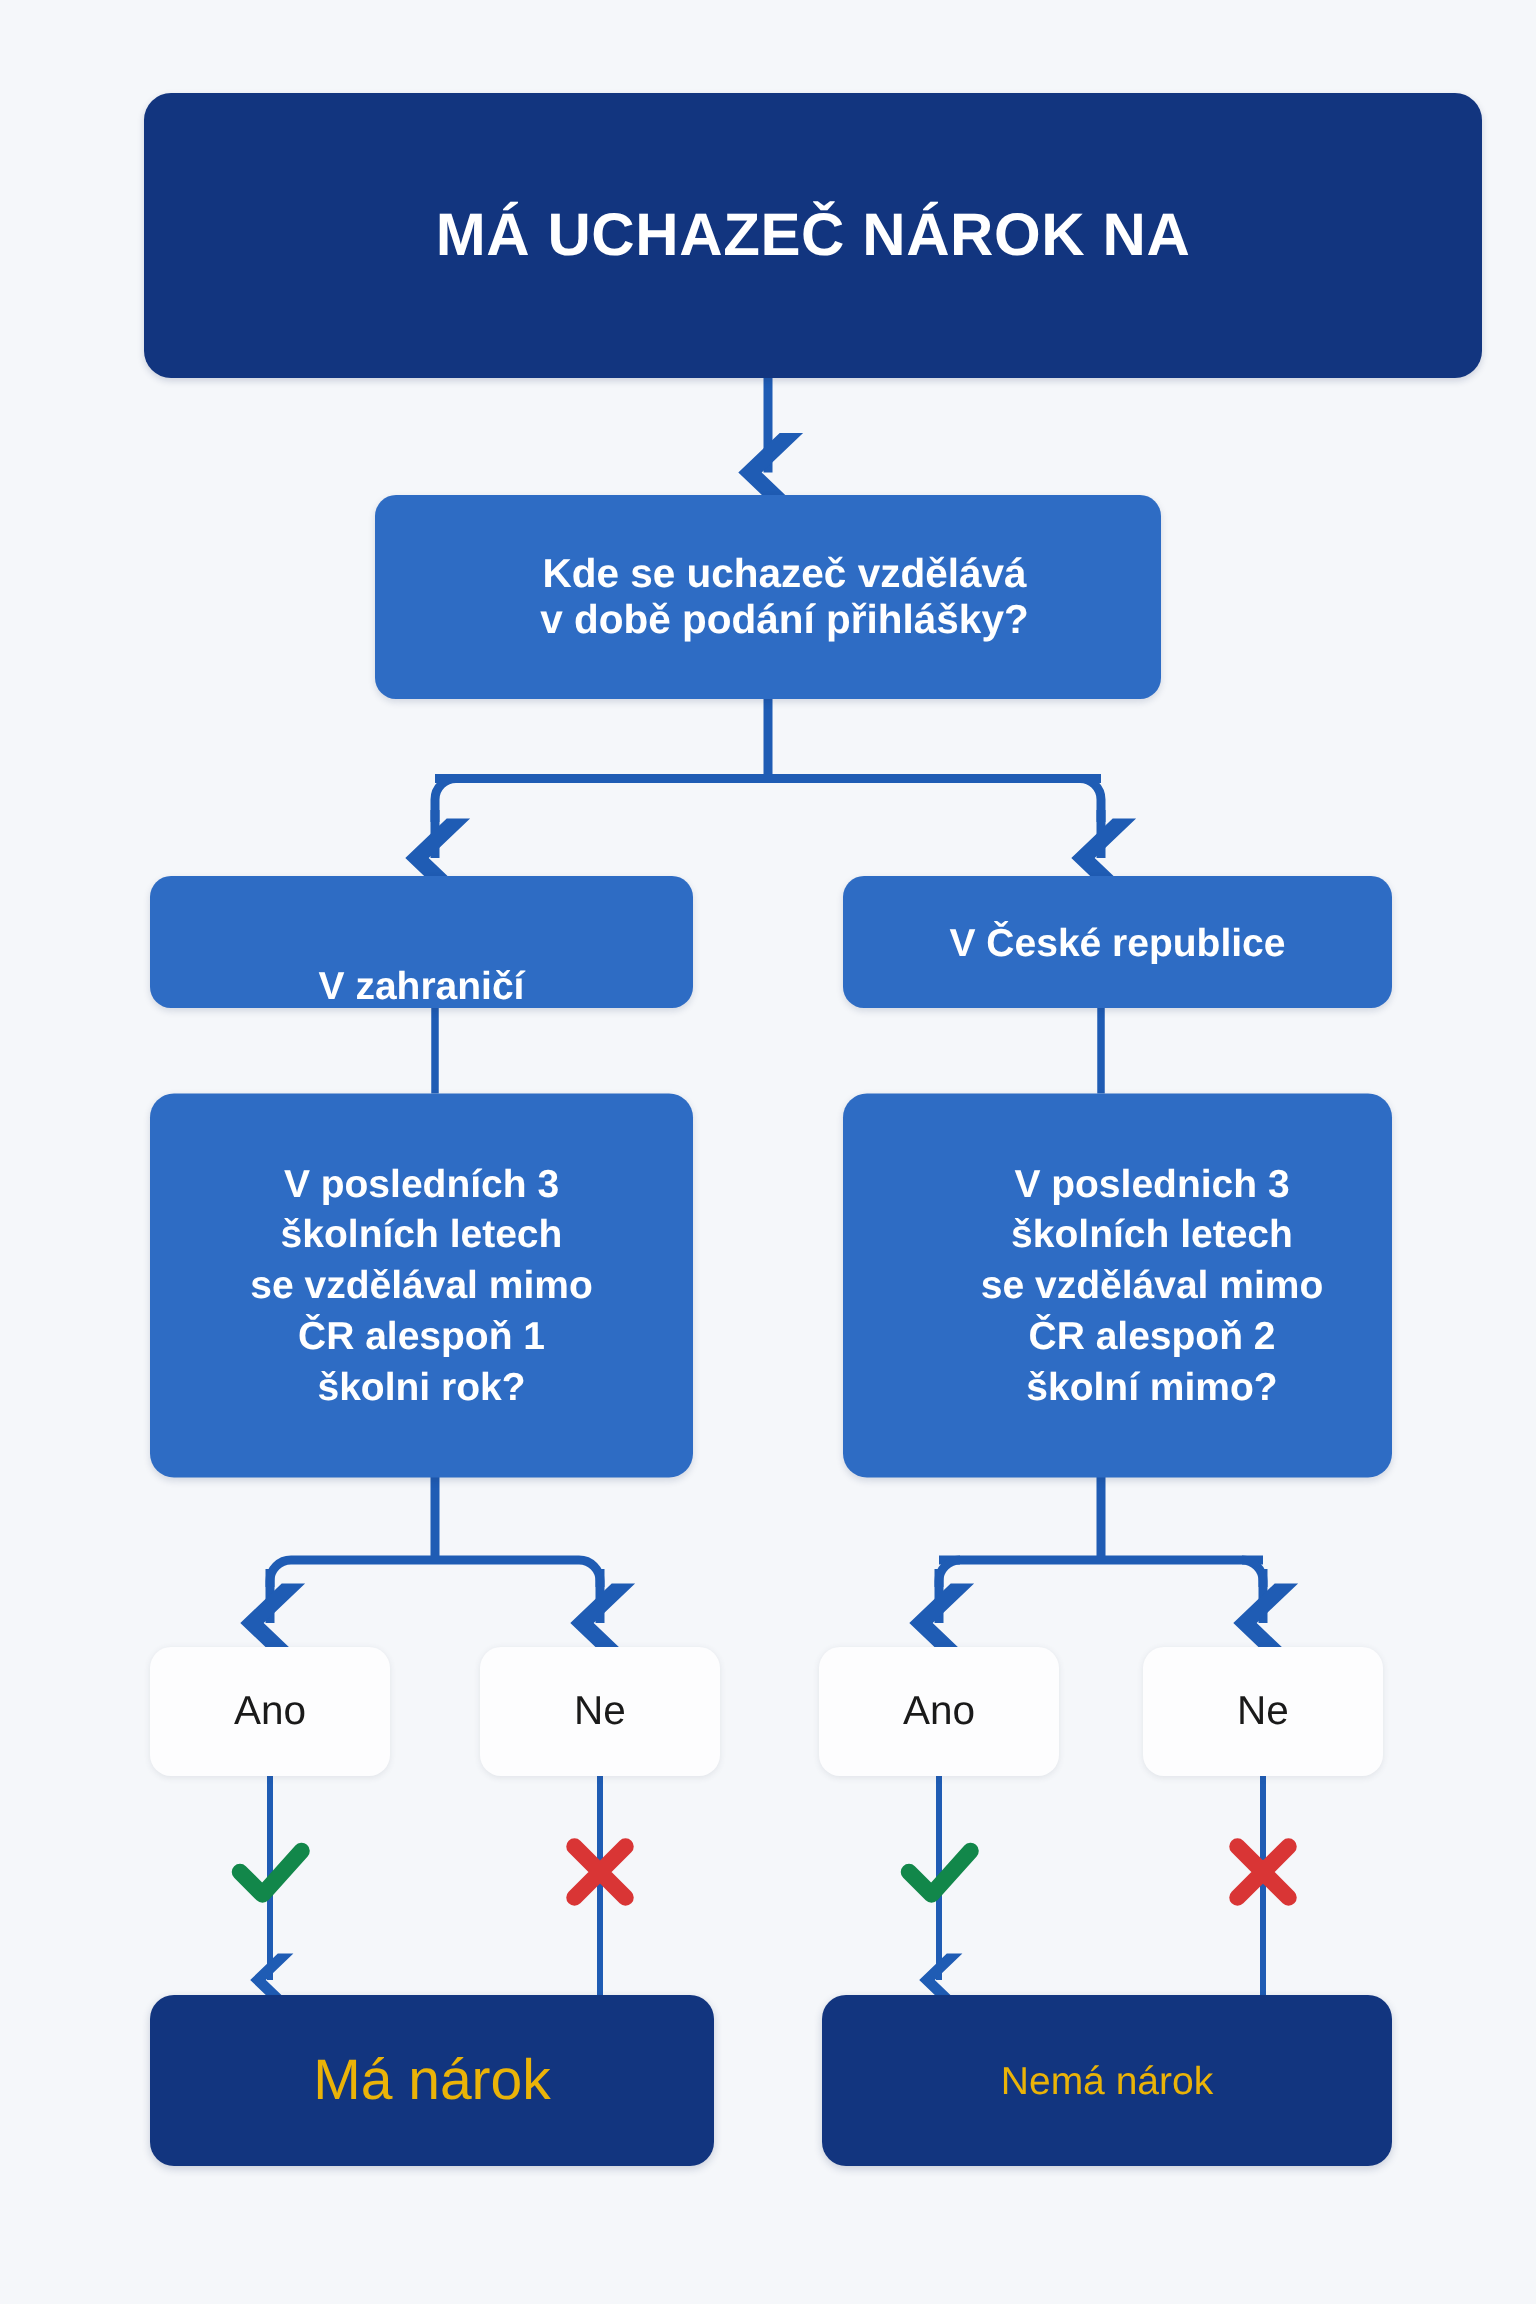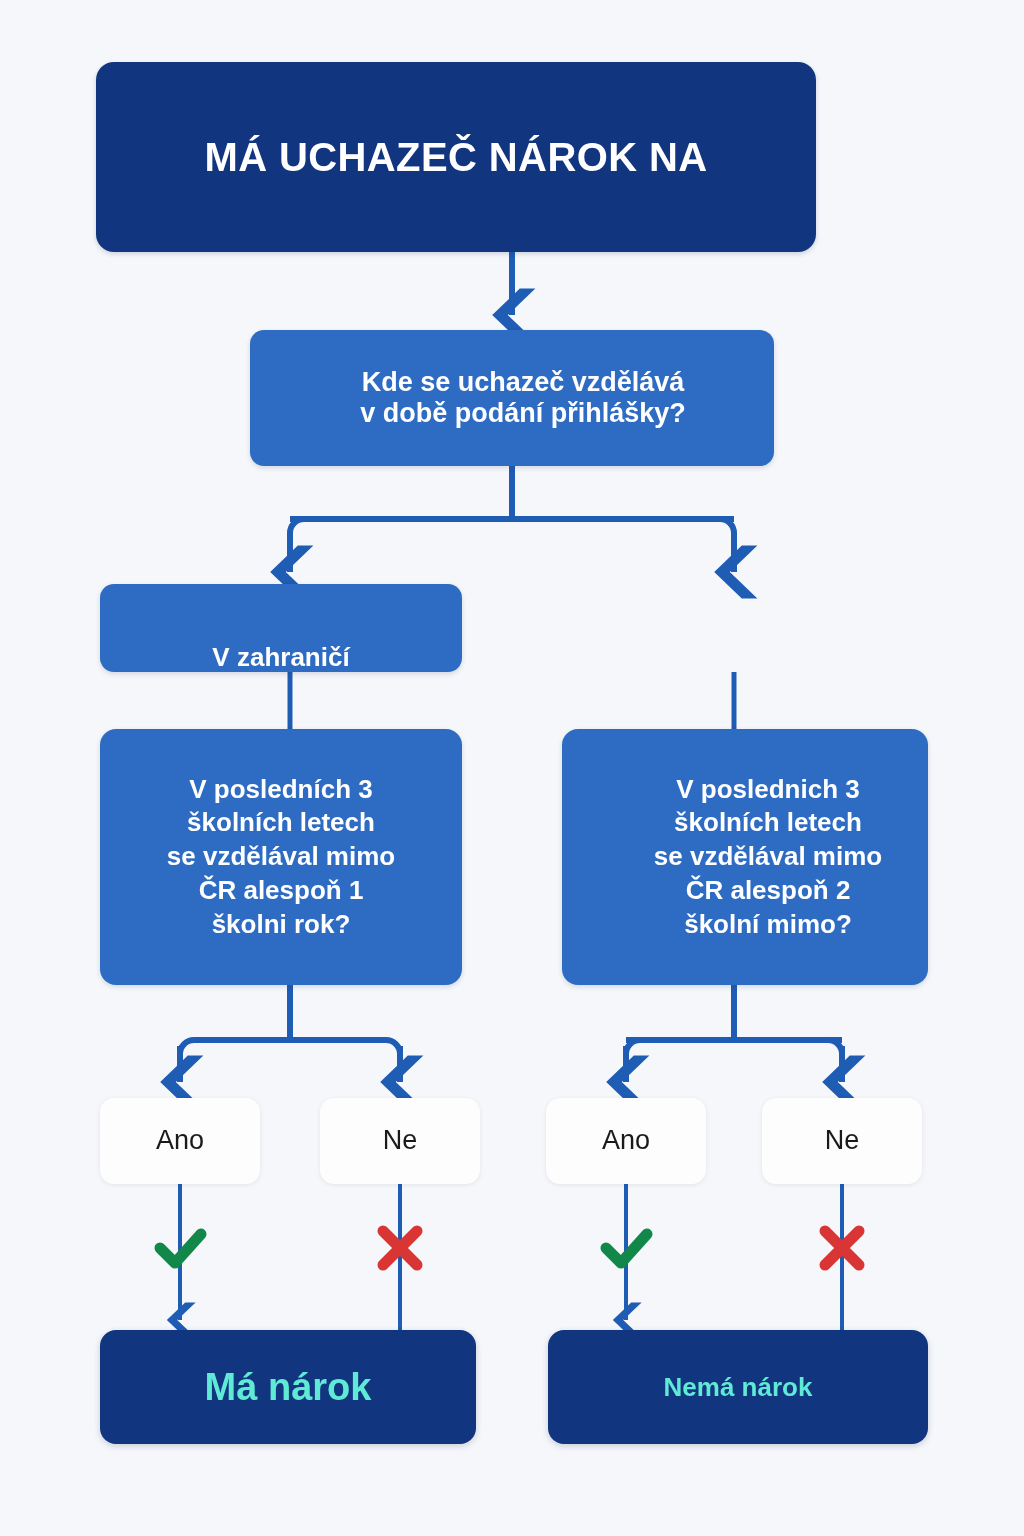--- a/index.html
+++ b/index.html
@@ -63,23 +63,23 @@
   }
   .node-answer {
     background: #fdfdfe;
     color: #1a1a1a;
     border-radius: 14px;
     font-weight: normal;
     box-shadow: 0 1px 4px rgba(60,70,90,0.10);
   }
   .node-result {
     background: #12357f;
-    color: #5eead4;
+    color: #eab308;
     border-radius: 16px;
-    font-weight: bold;
+    font-weight: normal;
     box-shadow: 0 2px 6px rgba(20,40,90,0.20);
   }
   .mark {
     position: absolute;
     z-index: 3;
   }
 </style>
 </head>
 <body>
 
@@ -114,31 +114,34 @@
     <path d="M 842 1058 L 842 1054 A 14 14 0 0 0 828 1040" stroke="#1f5cb4" stroke-width="6" fill="none"></path>
     <line x1="626" y1="1046" x2="626" y2="1082" stroke="#1f5cb4" stroke-width="6" marker-end="url(#arrowhead)"></line>
     <line x1="842" y1="1046" x2="842" y2="1082" stroke="#1f5cb4" stroke-width="6" marker-end="url(#arrowhead)"></line>
 
     <line x1="180" y1="1184" x2="180" y2="1320" stroke="#1f5cb4" stroke-width="4" marker-end="url(#arrowhead)"></line>
     <line x1="400" y1="1184" x2="400" y2="1330" stroke="#1f5cb4" stroke-width="4"></line>
     <line x1="626" y1="1184" x2="626" y2="1320" stroke="#1f5cb4" stroke-width="4" marker-end="url(#arrowhead)"></line>
     <line x1="842" y1="1184" x2="842" y2="1330" stroke="#1f5cb4" stroke-width="4"></line>
   </svg>
 
-  <div class="node node-title" style="left:96px; top:62px; width:720px; height:190px; flex-direction:column; font-size:40px;">
+  <div class="node node-title" style="left:96px; top:62px; width:892px; height:190px; flex-direction:column; font-size:40px;">
     <div>MÁ UCHAZEČ NÁROK NA</div>
   </div>
 
   <div class="node node-q" style="left:250px; top:330px; width:524px; height:136px; flex-direction:column; font-size:27px;">
     <div>Kde se uchazeč vzdělává</div>
     <div>v době podání přihlášky?</div>
   </div>
 
   <div class="node node-branch" style="left:100px; top:584px; width:362px; height:88px; font-size:26px;align-items:flex-end;">
     <span>V zahraničí</span>
+  </div>
+  <div class="node node-branch" style="left:562px; top:584px; width:366px; height:88px; font-size:26px;">
+    <span>V České republice</span>
   </div>
 
   <div class="node node-detail" style="left:100px; top:729px; width:362px; height:256px; flex-direction:column; font-size:26px; line-height:1.30;">
     <div>V posledních 3</div>
     <div>školních letech</div>
     <div>se vzdělával mimo</div>
     <div>ČR alespoň 1</div>
     <div>školni rok?</div>
   </div>
   <div class="node node-detail" style="left:562px; top:729px; width:366px; height:256px; flex-direction:column; font-size:26px; line-height:1.30;padding-left:46px;">

